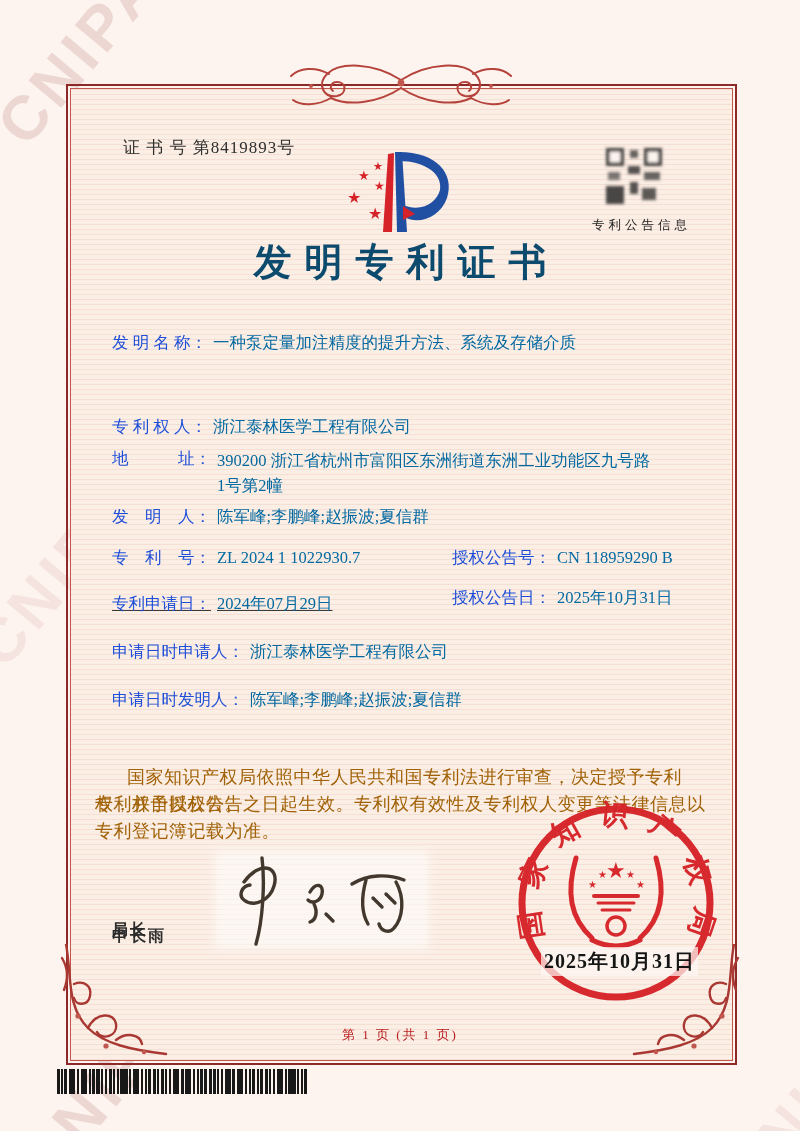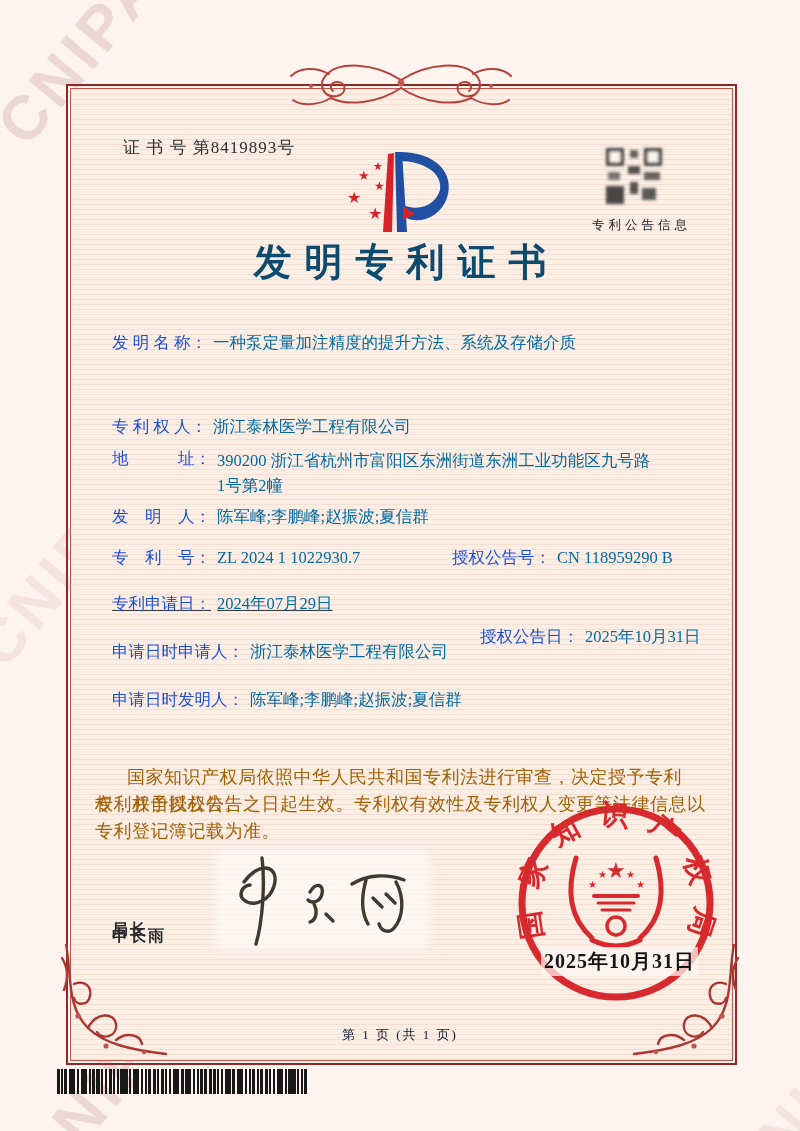--- a/index.html
+++ b/index.html
@@ -35,21 +35,21 @@
       line-height:27px;letter-spacing:0.5px;}
   .para.indent{text-indent:32px;}
   .sig-label{position:absolute;left:112px;font-size:16px;font-weight:bold;
       color:#2b2b2b;font-family:"Liberation Sans",sans-serif;letter-spacing:2px;}
   .sig-bg{position:absolute;left:222px;top:858px;width:200px;height:84px;
       background:rgba(255,255,255,0.55);box-shadow:0 0 10px 8px rgba(255,255,255,0.55);}
   .seal{position:absolute;left:510px;top:800px;width:212px;height:212px;opacity:0.95;}
   .seal-date{position:absolute;left:541px;top:947px;font-size:20px;font-weight:bold;
       color:#151515;background:rgba(253,247,243,0.72);padding:1px 3px;letter-spacing:1px;}
   .footer-page{position:absolute;left:0;right:0;top:1026px;text-align:center;
-      font-size:13px;color:#0f172a;letter-spacing:2px;}
+      font-size:13px;color:#b91c1c;letter-spacing:2px;}
   .barcode{position:absolute;left:57px;top:1069px;width:250px;height:25px;
       background-image:
         repeating-linear-gradient(90deg,#181818 0 2px,transparent 2px 4px),
         repeating-linear-gradient(90deg,#181818 0 3px,transparent 3px 13px),
         repeating-linear-gradient(90deg,#181818 0 1px,transparent 1px 7px);}
 </style>
 </head>
 <body>
 
 <div class="page">
@@ -166,21 +166,21 @@
   </div>
   <div class="frow" style="top:547px;">
     <span class="lab">专　利　号：</span><span class="val">ZL 2024 1 1022930.7</span>
   </div>
   <div class="frow frow-r" style="top:547px;">
     <span class="lab">授权公告号：</span><span class="val">CN 118959290 B</span>
   </div>
   <div class="frow" style="top:593px;text-decoration:underline;">
     <span class="lab">专利申请日：</span><span class="val">2024年07月29日</span>
   </div>
-  <div class="frow frow-r" style="top:626px;margin-left:28px;">
+  <div class="frow frow-r" style="top:587px;">
     <span class="lab">授权公告日：</span><span class="val">2025年10月31日</span>
   </div>
   <div class="frow" style="top:641px;">
     <span class="lab">申请日时申请人：</span><span class="val">浙江泰林医学工程有限公司</span>
   </div>
   <div class="frow" style="top:689px;">
     <span class="lab">申请日时发明人：</span><span class="val">陈军峰;李鹏峰;赵振波;夏信群</span>
   </div>
 
   <div class="para indent" style="top:764px;">国家知识产权局依照中华人民共和国专利法进行审查，决定授予专利权，并予以公告。</div>

